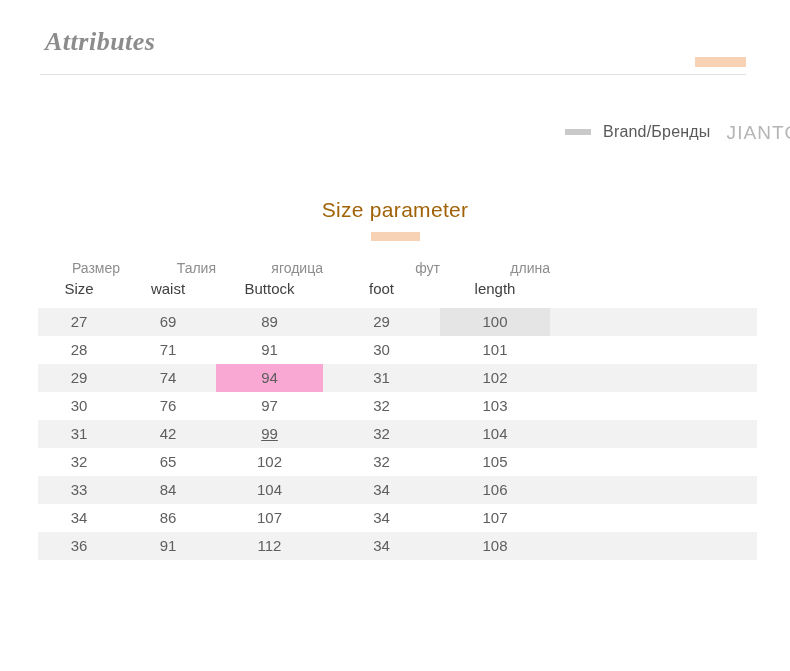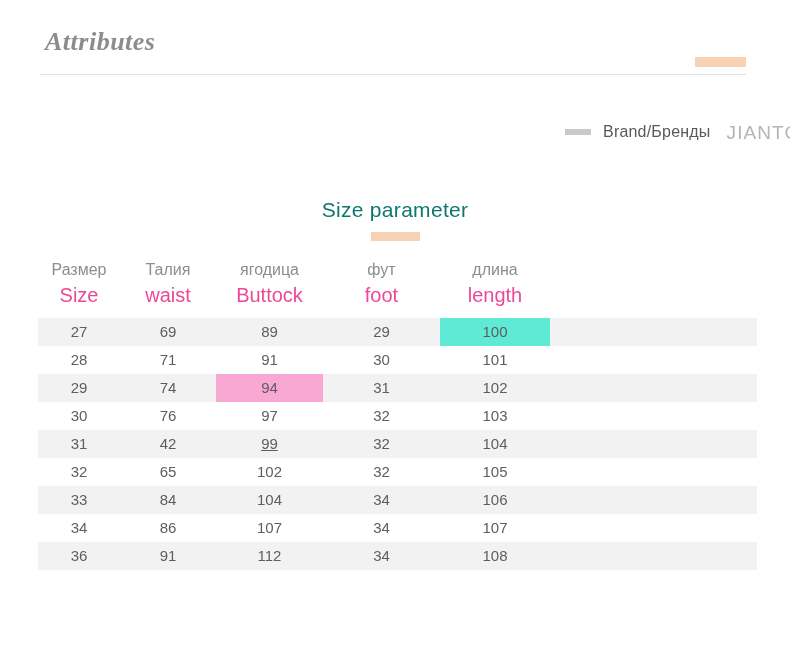--- a/index.html
+++ b/index.html
@@ -88,21 +88,21 @@
   
   .section {
     position: absolute;
     left: 0;
     top: 196px;
     width: 790px;
     text-align: center;
   }
   .section-title {
     font-size: 21px;
-    color: #0f766e;
+    color: #a16207;
     letter-spacing: 0.3px;
     line-height: 1.3;
   }
   .section-underline {
     width: 49px;
     height: 9px;
     margin: 9px auto 0 auto;
   }
 
   
@@ -126,29 +126,30 @@
   .size-table col.c3 { width: 117px; }
   .size-table col.c4 { width: 110px; }
   .size-table col.c5 { width: 207px; }
 
   .size-table thead th {
     padding-bottom: 9px;
     vertical-align: bottom;
   }
   .head-ru {
     display: block;
-    font-size: 16px;
+    font-size: 14px;
     color: #8d8d8d;
     line-height: 1.45;
     white-space: nowrap;
+    text-align: right;
   }
   .head-en {
     display: block;
-    font-size: 20px;
-    color: #ec4899;
+    font-size: 15px;
+    color: #404040;
     line-height: 1.4;
     white-space: nowrap;
   }
 
   .size-table tbody tr { height: 28px; }
   .size-table tbody td {
     font-size: 15px;
     color: #5e5e5e;
     height: 28px;
     line-height: 28px;
@@ -209,21 +210,21 @@
       </th>
       <th></th>
     </tr>
   </thead>
   <tbody id="table-body">
       <tr class="odd">
         <td style="background: rgb(242, 242, 242);">27</td>
         <td style="background: rgb(242, 242, 242);">69</td>
         <td style="background: rgb(242, 242, 242);">89</td>
         <td style="background: rgb(242, 242, 242);">29</td>
-        <td style="background: #5eead4;">100</td>
+        <td style="background: #e5e5e5;">100</td>
         <td style="background: rgb(242, 242, 242);"></td>
       </tr>
       <tr class="even">
         <td>28</td>
         <td>71</td>
         <td>91</td>
         <td>30</td>
         <td>101</td>
         <td></td>
       </tr>

